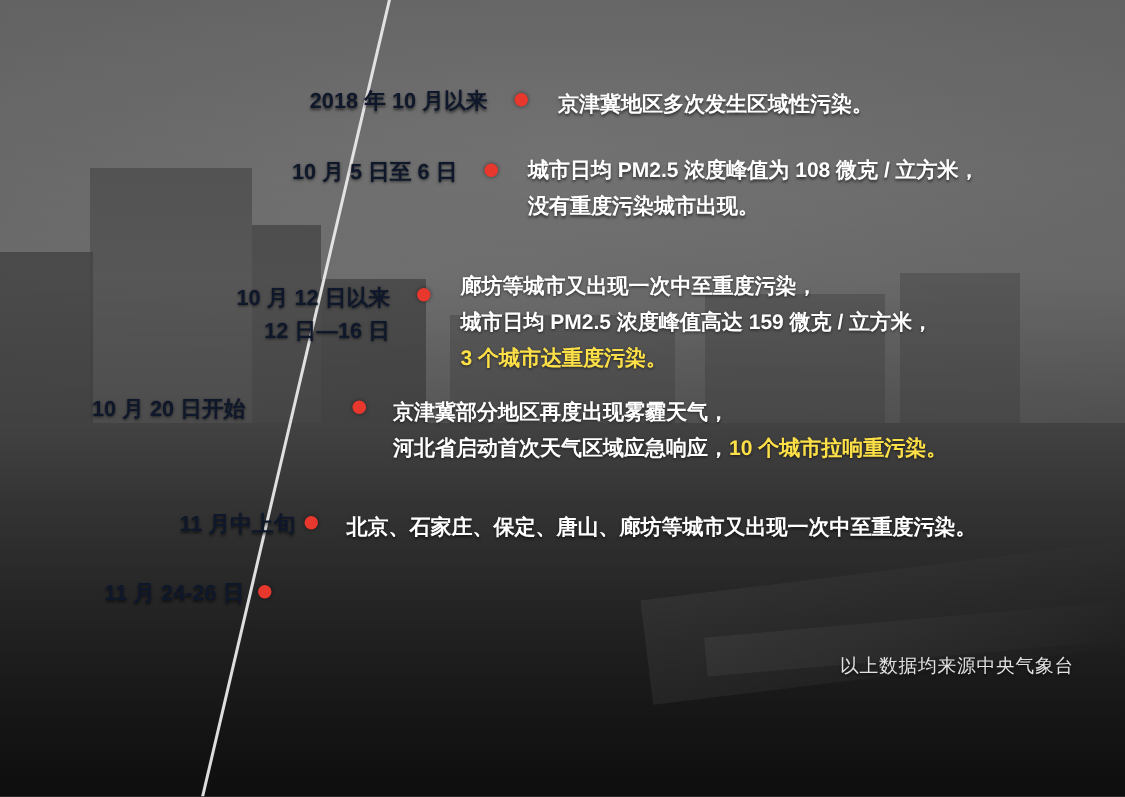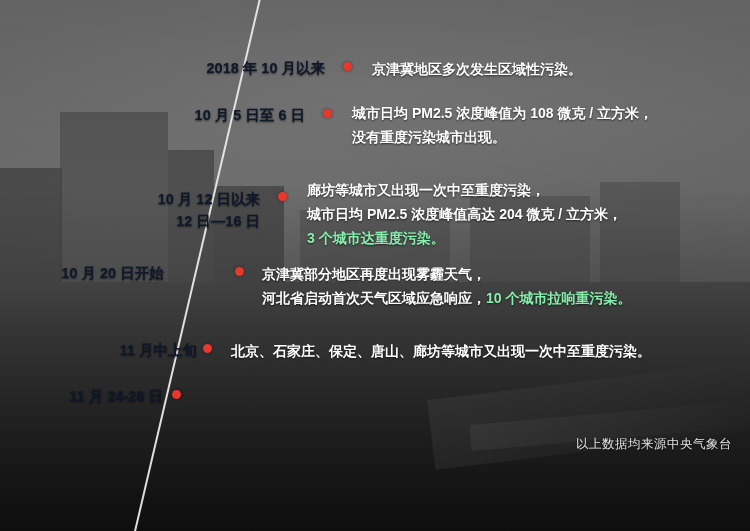--- a/index.html
+++ b/index.html
@@ -95,25 +95,25 @@
   .row-text {
     position: absolute;
     color: #ffffff;
     font-weight: bold;
     font-size: 14px;
     line-height: 24px;
     text-shadow: 0 1px 2px rgba(0,0,0,0.6);
     white-space: nowrap;
   }
   .hl {
-    color: #86efac;
+    color: #fde047;
   }
   .footnote {
     position: absolute;
-    right: 18px;
+    right: 34px;
     bottom: 78px;
     color: #e2e2e2;
     font-size: 12.5px;
     letter-spacing: 0.5px;
     text-shadow: 0 1px 2px rgba(0,0,0,0.6);
     font-family: Liberation Serif, serif;
   }
 </style>
 </head>
 <body>
@@ -153,21 +153,21 @@
     <span>没有重度污染城市出现。</span>
   </div>
 
   <div class="row-date" style="left: 35px; top: 163px; width: 225px; margin-top: 25px;">10 月 12 日以来
 12 日—16 日</div>
   <div class="row-dot" style="left: 278px; top: 192px;"></div>
   <div class="row-text" style="left: 307px; top: 178px;">
     <span>廊坊等城市又出现一次中至重度污染，</span>
   </div>
   <div class="row-text" style="left: 307px; top: 202px;">
-    <span>城市日均 PM2.5 浓度峰值高达 204 微克 / 立方米，</span>
+    <span>城市日均 PM2.5 浓度峰值高达 159 微克 / 立方米，</span>
   </div>
   <div class="row-text" style="left: 307px; top: 226px;">
     <span class="hl">3 个城市达重度污染。</span>
   </div>
 
   <div class="row-date" style="left: 0px; top: 262px; width: 225px; text-align: center;">10 月 20 日开始</div>
   <div class="row-dot" style="left: 235px; top: 267px;"></div>
   <div class="row-text" style="left: 262px; top: 262px;">
     <span>京津冀部分地区再度出现雾霾天气，</span>
   </div>

